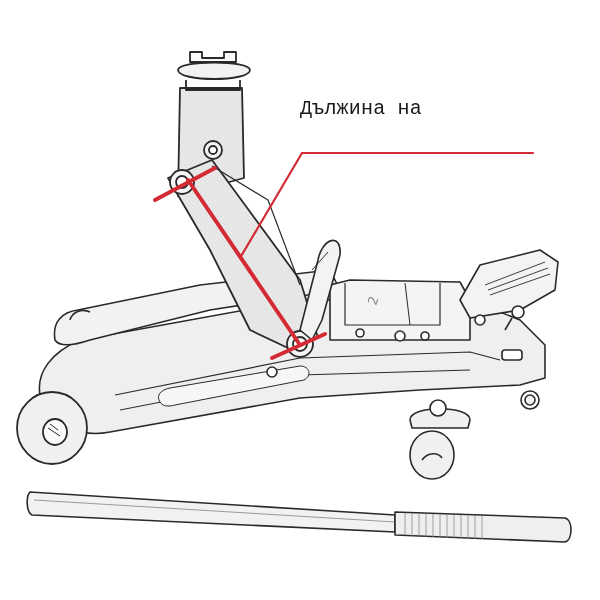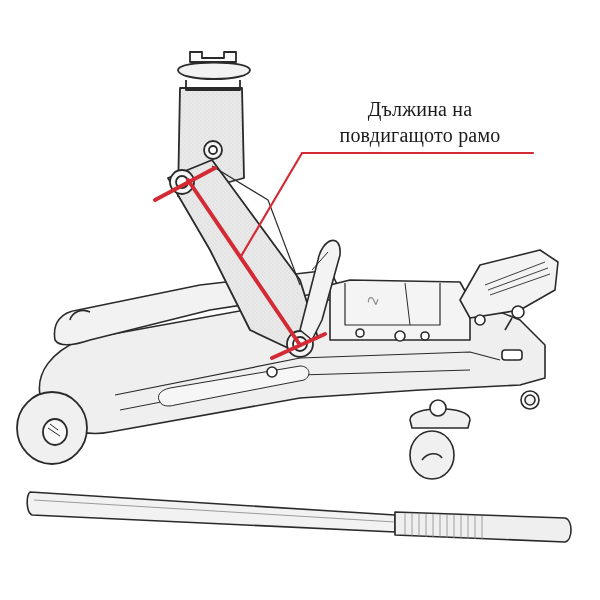--- a/index.html
+++ b/index.html
@@ -3,22 +3,22 @@
   <meta charset="utf-8">
   <style>
     html, body { margin: 0; padding: 0; background: #ffffff; }
     body { width: 600px; height: 600px; overflow: hidden; position: relative; font-family: "DejaVu Sans", sans-serif; }
     #canvas { position: absolute; left: 0; top: 0; width: 600px; height: 600px; }
     .label {
       position: absolute;
       left: 300px;
       top: 96px;
       width: 240px;
-      text-align: center;
-      font-family: Liberation Serif, serif;
+      text-align: left;
+      font-family: Liberation Mono, monospace;
       font-size: 20px;
       line-height: 26px;
       color: #1a1a1a;
       letter-spacing: 0.2px;
     }
     .label span { display: block; }
     .label .l1 { padding-left: 0px; }
   </style>
 </head>
 <body>
@@ -133,14 +133,13 @@
     <line x1="155" y1="200" x2="215" y2="168" stroke-width="4"></line>
 
     <line x1="272" y1="358" x2="325" y2="334" stroke-width="4"></line>
 
     <polyline points="240,258 302,153 533,153" stroke-width="2.2"></polyline>
   </g>
 </svg>
 
 <div class="label">
   <span class="l1">Дължина на</span>
-  <span class="l2">повдигащото рамо</span>
 </div>
 
 </body></html>

